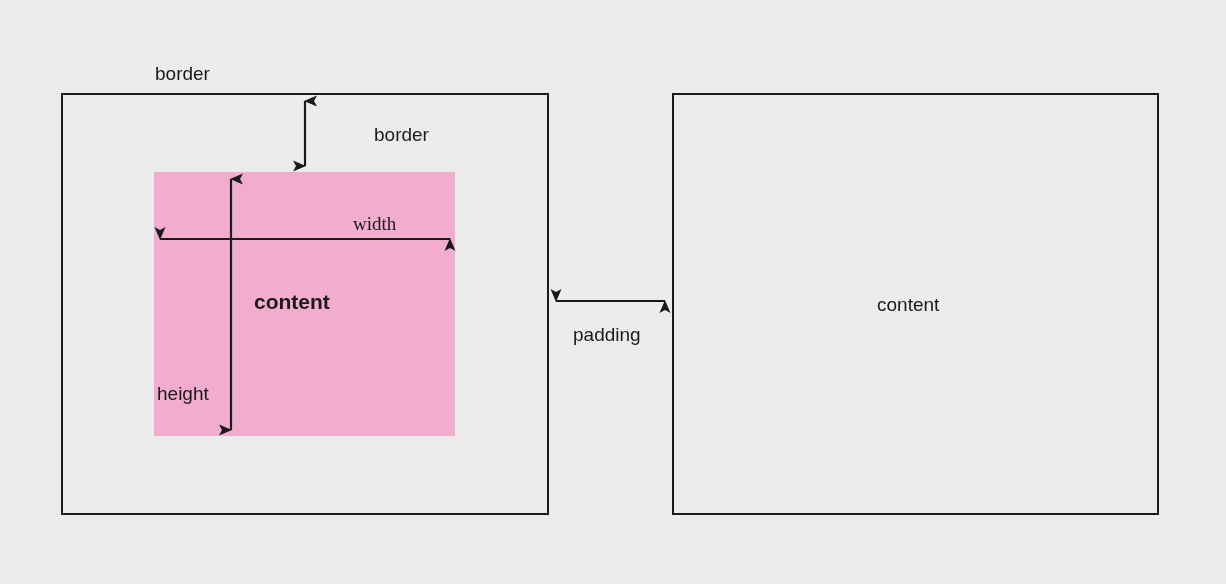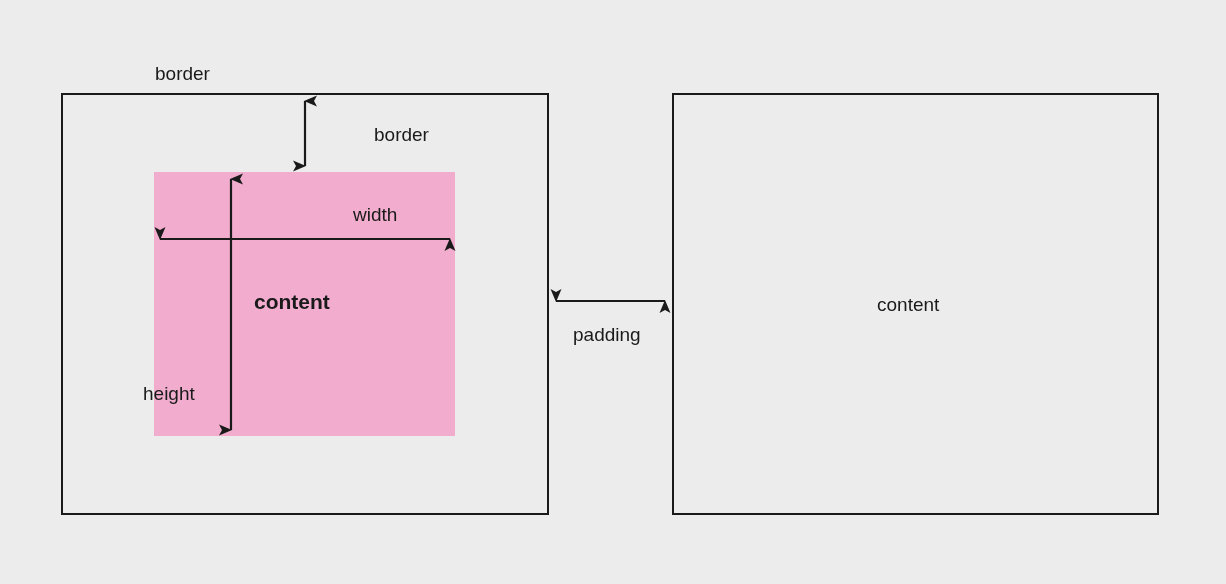--- a/index.html
+++ b/index.html
@@ -51,22 +51,22 @@
     font-size: 19px;
     line-height: 22px;
     white-space: nowrap;
   }
   .label.bold {
     font-weight: bold;
     font-size: 21px;
   }
   #label-border   { left: 155px; top: 63px; }
   #label-padding  { left: 374px; top: 124px; }
-  #label-width    { left: 353px; top: 204px; }
-  #label-height   { left: 143px; top: 383px; }
+  #label-width    { left: 353px; top: 213px; font-family: Liberation Serif, serif; }
+  #label-height   { left: 157px; top: 383px; }
   #label-content-left  { left: 254px; top: 291px; }
   #label-margin   { left: 573px; top: 324px; }
   #label-content-right { left: 877px; top: 294px; }
 
   svg.arrows {
     position: absolute;
     left: 0;
     top: 0;
     width: 1226px;
     height: 584px;

